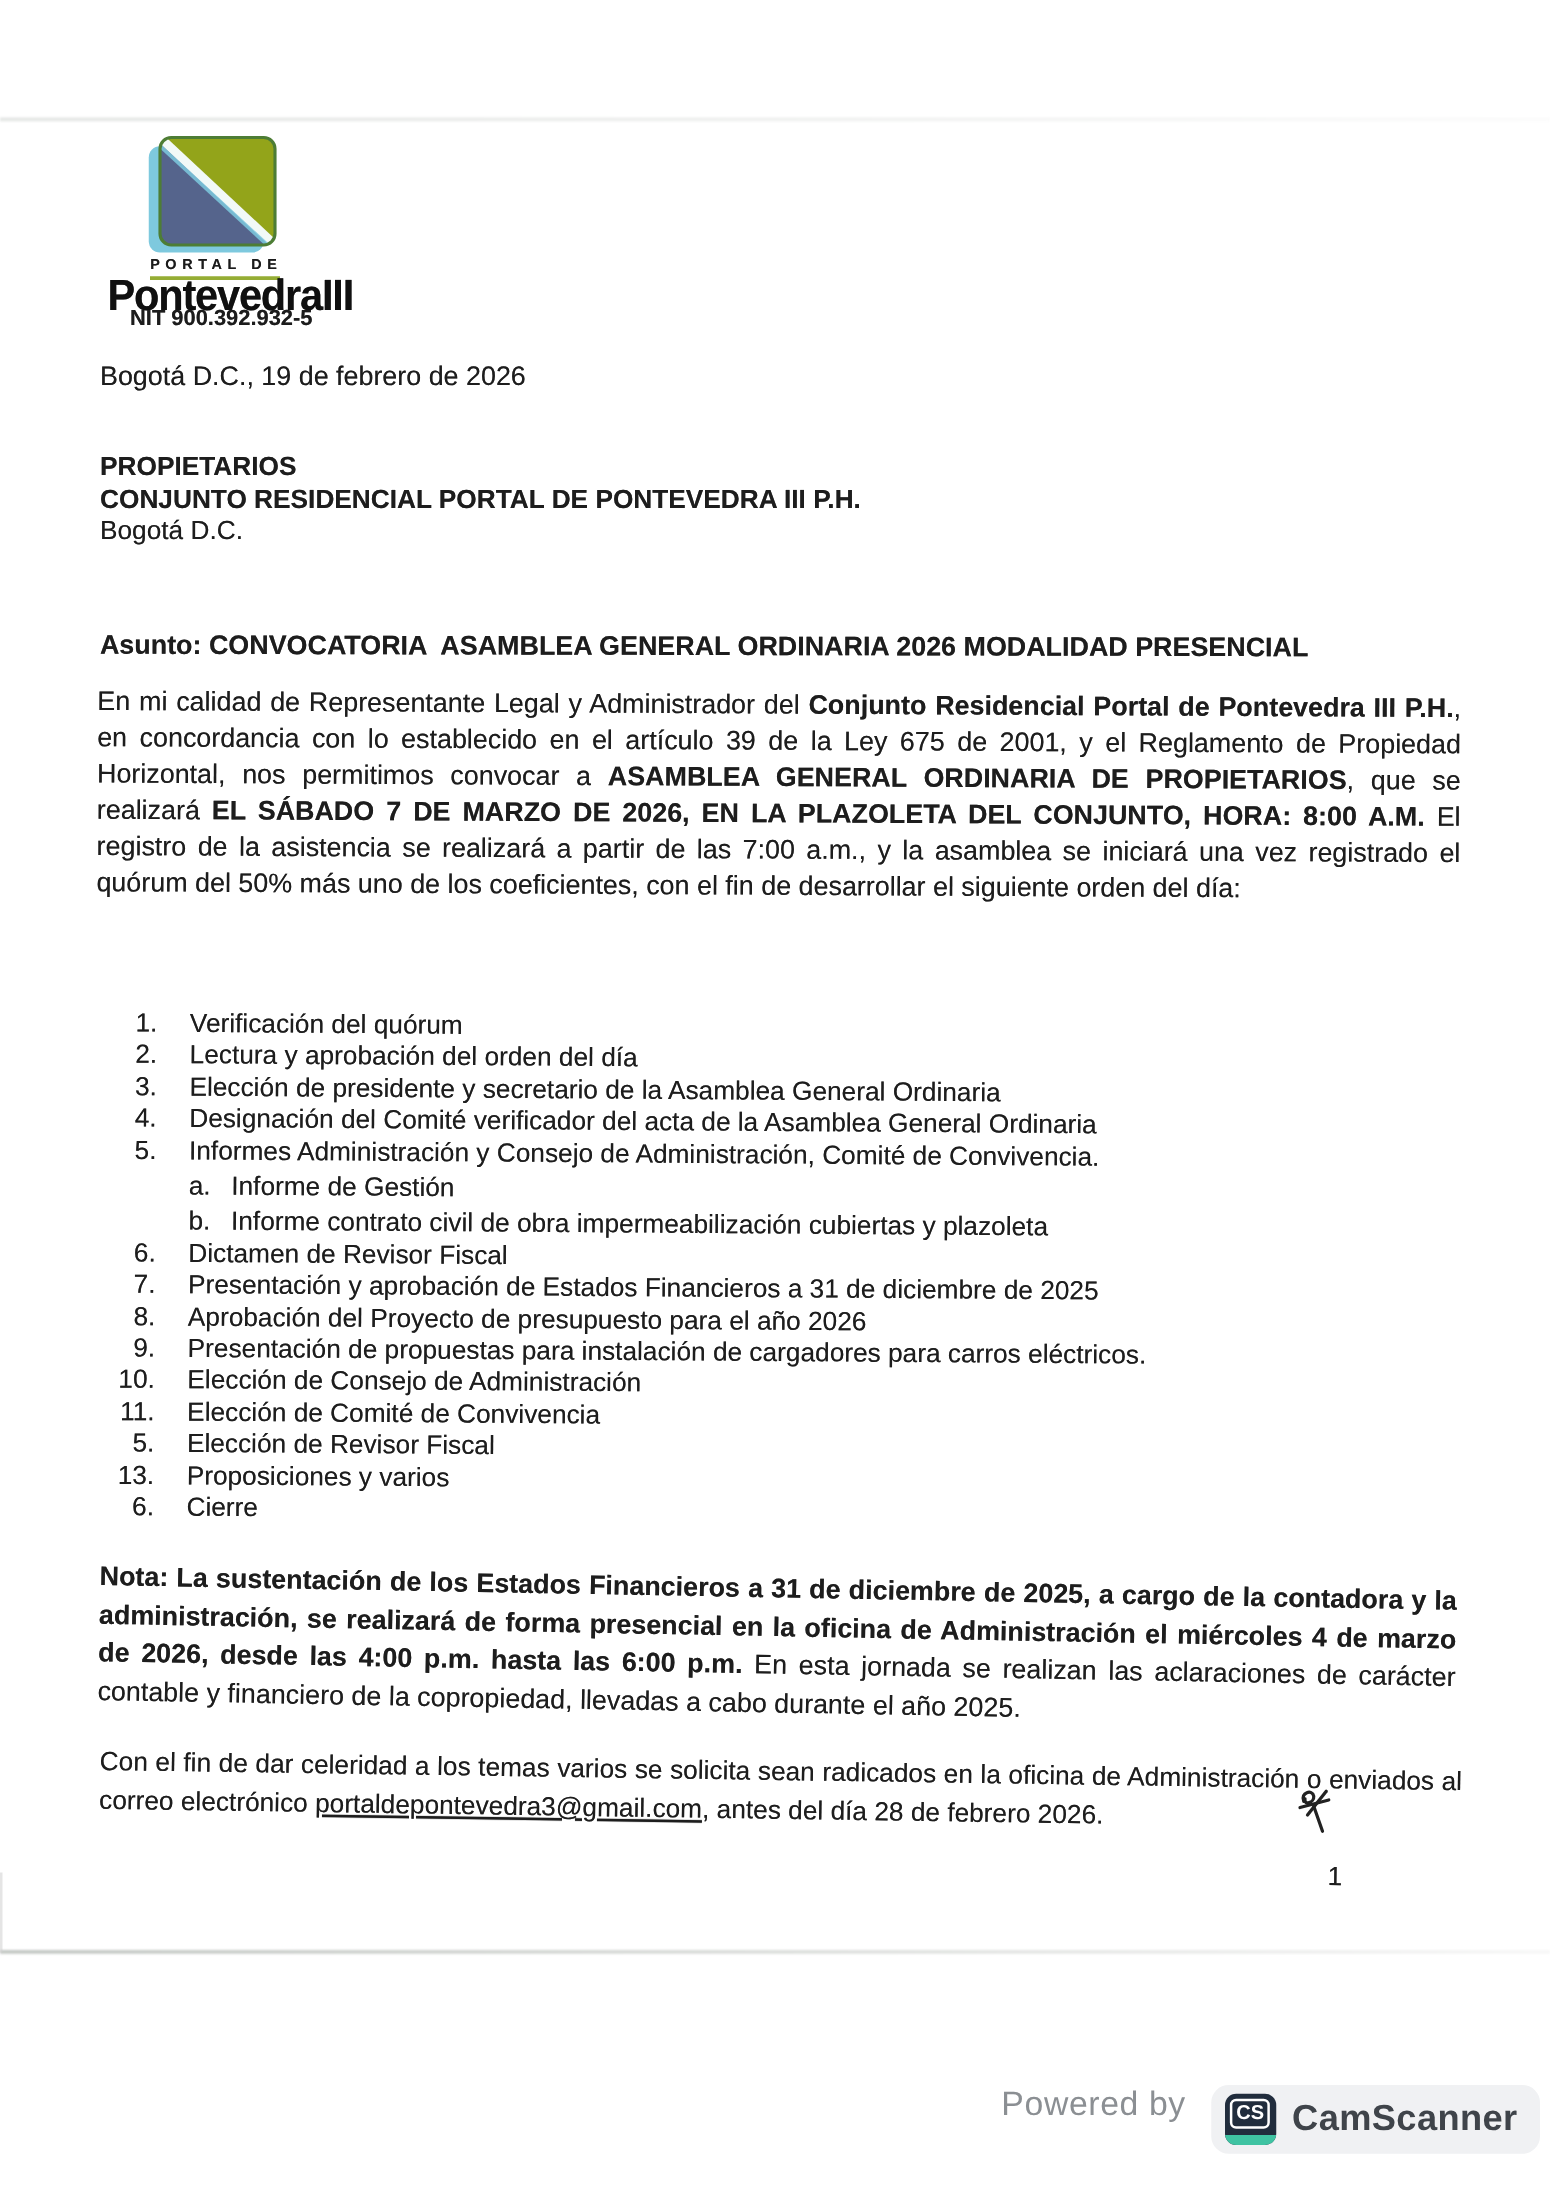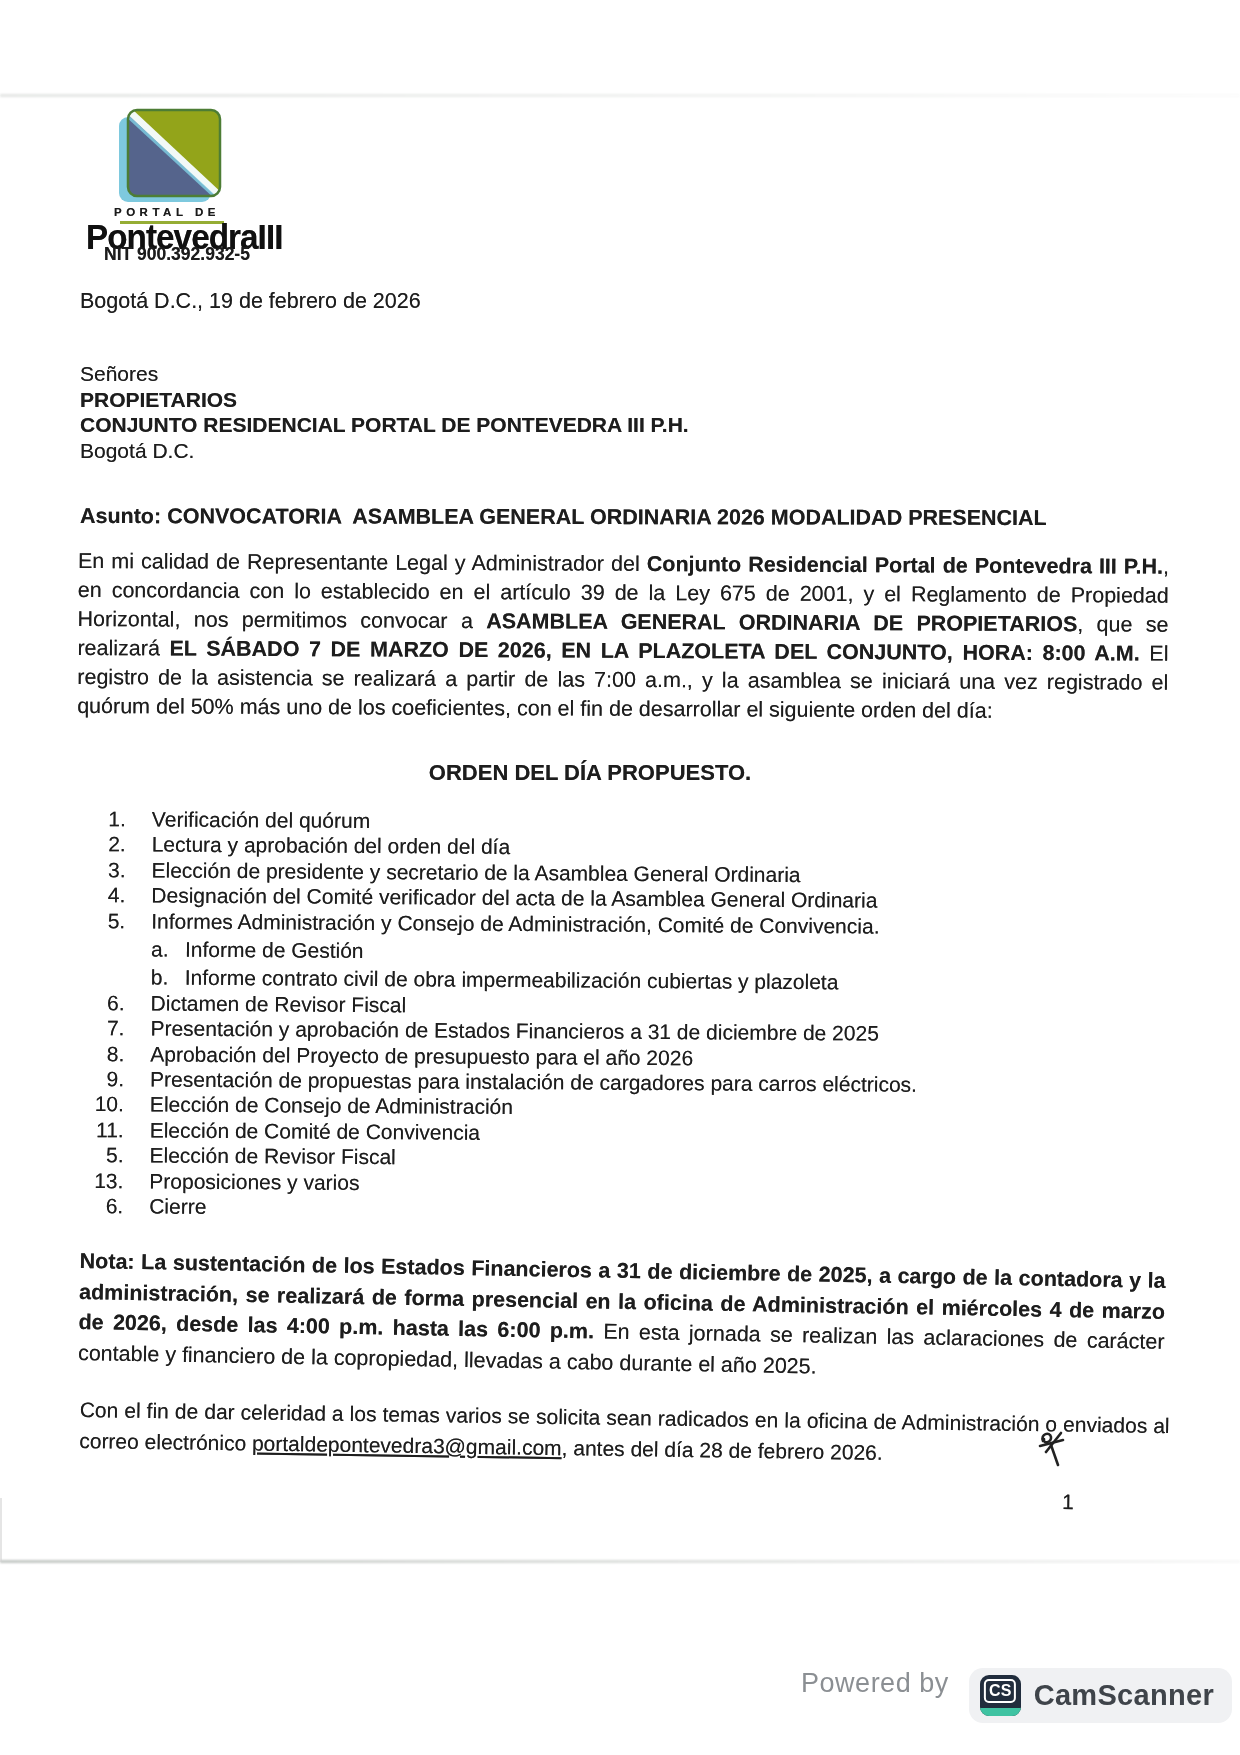--- a/index.html
+++ b/index.html
@@ -18,21 +18,21 @@
   
   .edge-line{position:absolute;left:0;width:1240px;height:3px;
     background:linear-gradient(90deg,#b4bab5 0%,#c6cac6 30%,#d6d9d6 55%,#e9eae9 82%,#f5f5f5 100%);
     filter:blur(.8px);}
   .edge-top{top:94px;opacity:.35;}
   .edge-bottom{top:1560px;opacity:.8;}
   .edge-left{position:absolute;left:0;top:1498px;width:2px;height:64px;background:#cfcfcf;opacity:.55;}
 
   
   .logo-svg{position:absolute;left:114px;top:108px;}
-  .brand-small{position:absolute;left:114px;top:206px;width:112px;text-align:left;
+  .brand-small{position:absolute;left:114px;top:206px;width:112px;text-align:right;
     font-size:11.5px;font-weight:700;letter-spacing:4.5px;color:#1b1b1b;}
   .brand-underline{position:absolute;left:120px;top:221px;width:104px;height:3px;opacity:.9;}
   .brand-name{position:absolute;left:86px;top:217px;font-size:35px;font-weight:700;
     letter-spacing:-1px;transform:scaleX(.95);transform-origin:0 0;color:#101010;}
   .brand-nit{position:absolute;left:104px;top:244px;font-size:17.5px;font-weight:600;color:#1c1c1c;}
 
   .date-line{left:80px;top:289px;font-size:21.5px;}
   .recipient{left:80px;top:361px;line-height:25.5px;}
   .recipient .line{white-space:nowrap;}
   .recipient .b{font-weight:700;}
@@ -97,31 +97,29 @@
     <rect x="14" y="2" width="92" height="86" rx="9" fill="none" stroke-width="2.5" stroke="#4d7d35"></rect>
   </svg>
   <div class="brand-small scan-text">PORTAL DE</div>
   <div class="brand-underline" style="background: rgb(138, 164, 30);"></div>
   <div class="brand-name scan-text">PontevedraIII</div>
   <div class="brand-nit scan-text">NIT 900.392.932-5</div>
 
   <div class="sec date-line scan-text">Bogotá D.C., 19 de febrero de 2026</div>
 
   <div class="sec recipient scan-text">
-      <div class="line">Señores</div>
       <div class="line b">PROPIETARIOS</div>
       <div class="line b">CONJUNTO RESIDENCIAL PORTAL DE PONTEVEDRA III P.H.</div>
       <div class="line">Bogotá D.C.</div>
     </div>
 
   <div class="sec subject scan-text">Asunto: CONVOCATORIA  ASAMBLEA GENERAL ORDINARIA 2026 MODALIDAD PRESENCIAL</div>
 
   <div class="sec intro scan-text"><span>En mi calidad de Representante Legal y Administrador del </span><span style="font-weight: 700;">Conjunto Residencial Portal de Pontevedra III P.H.</span><span>, en concordancia con lo establecido en el artículo 39 de la Ley 675 de 2001, y el Reglamento de Propiedad Horizontal, nos permitimos convocar a </span><span style="font-weight: 700;">ASAMBLEA GENERAL ORDINARIA DE PROPIETARIOS</span><span>, que se realizará </span><span style="font-weight: 700;">EL SÁBADO 7 DE MARZO DE 2026, EN LA PLAZOLETA DEL CONJUNTO, HORA: 8:00 A.M.</span><span> El registro de la asistencia se realizará a partir de las 7:00 a.m., y la asamblea se iniciará una vez registrado el quórum del 50% más uno de los coeficientes, con el fin de desarrollar el siguiente orden del día:</span></div>
 
-  <div class="sec agenda-title scan-text">ORDEN DEL DÍA PROPUESTO.</div>
   <div class="sec agenda scan-text">
       <div class="agenda-row">
         <span class="agenda-num">1.</span>
         <span class="agenda-text">Verificación del quórum</span>
       </div>
       <div class="agenda-row">
         <span class="agenda-num">2.</span>
         <span class="agenda-text">Lectura y aprobación del orden del día</span>
       </div>
       <div class="agenda-row">

